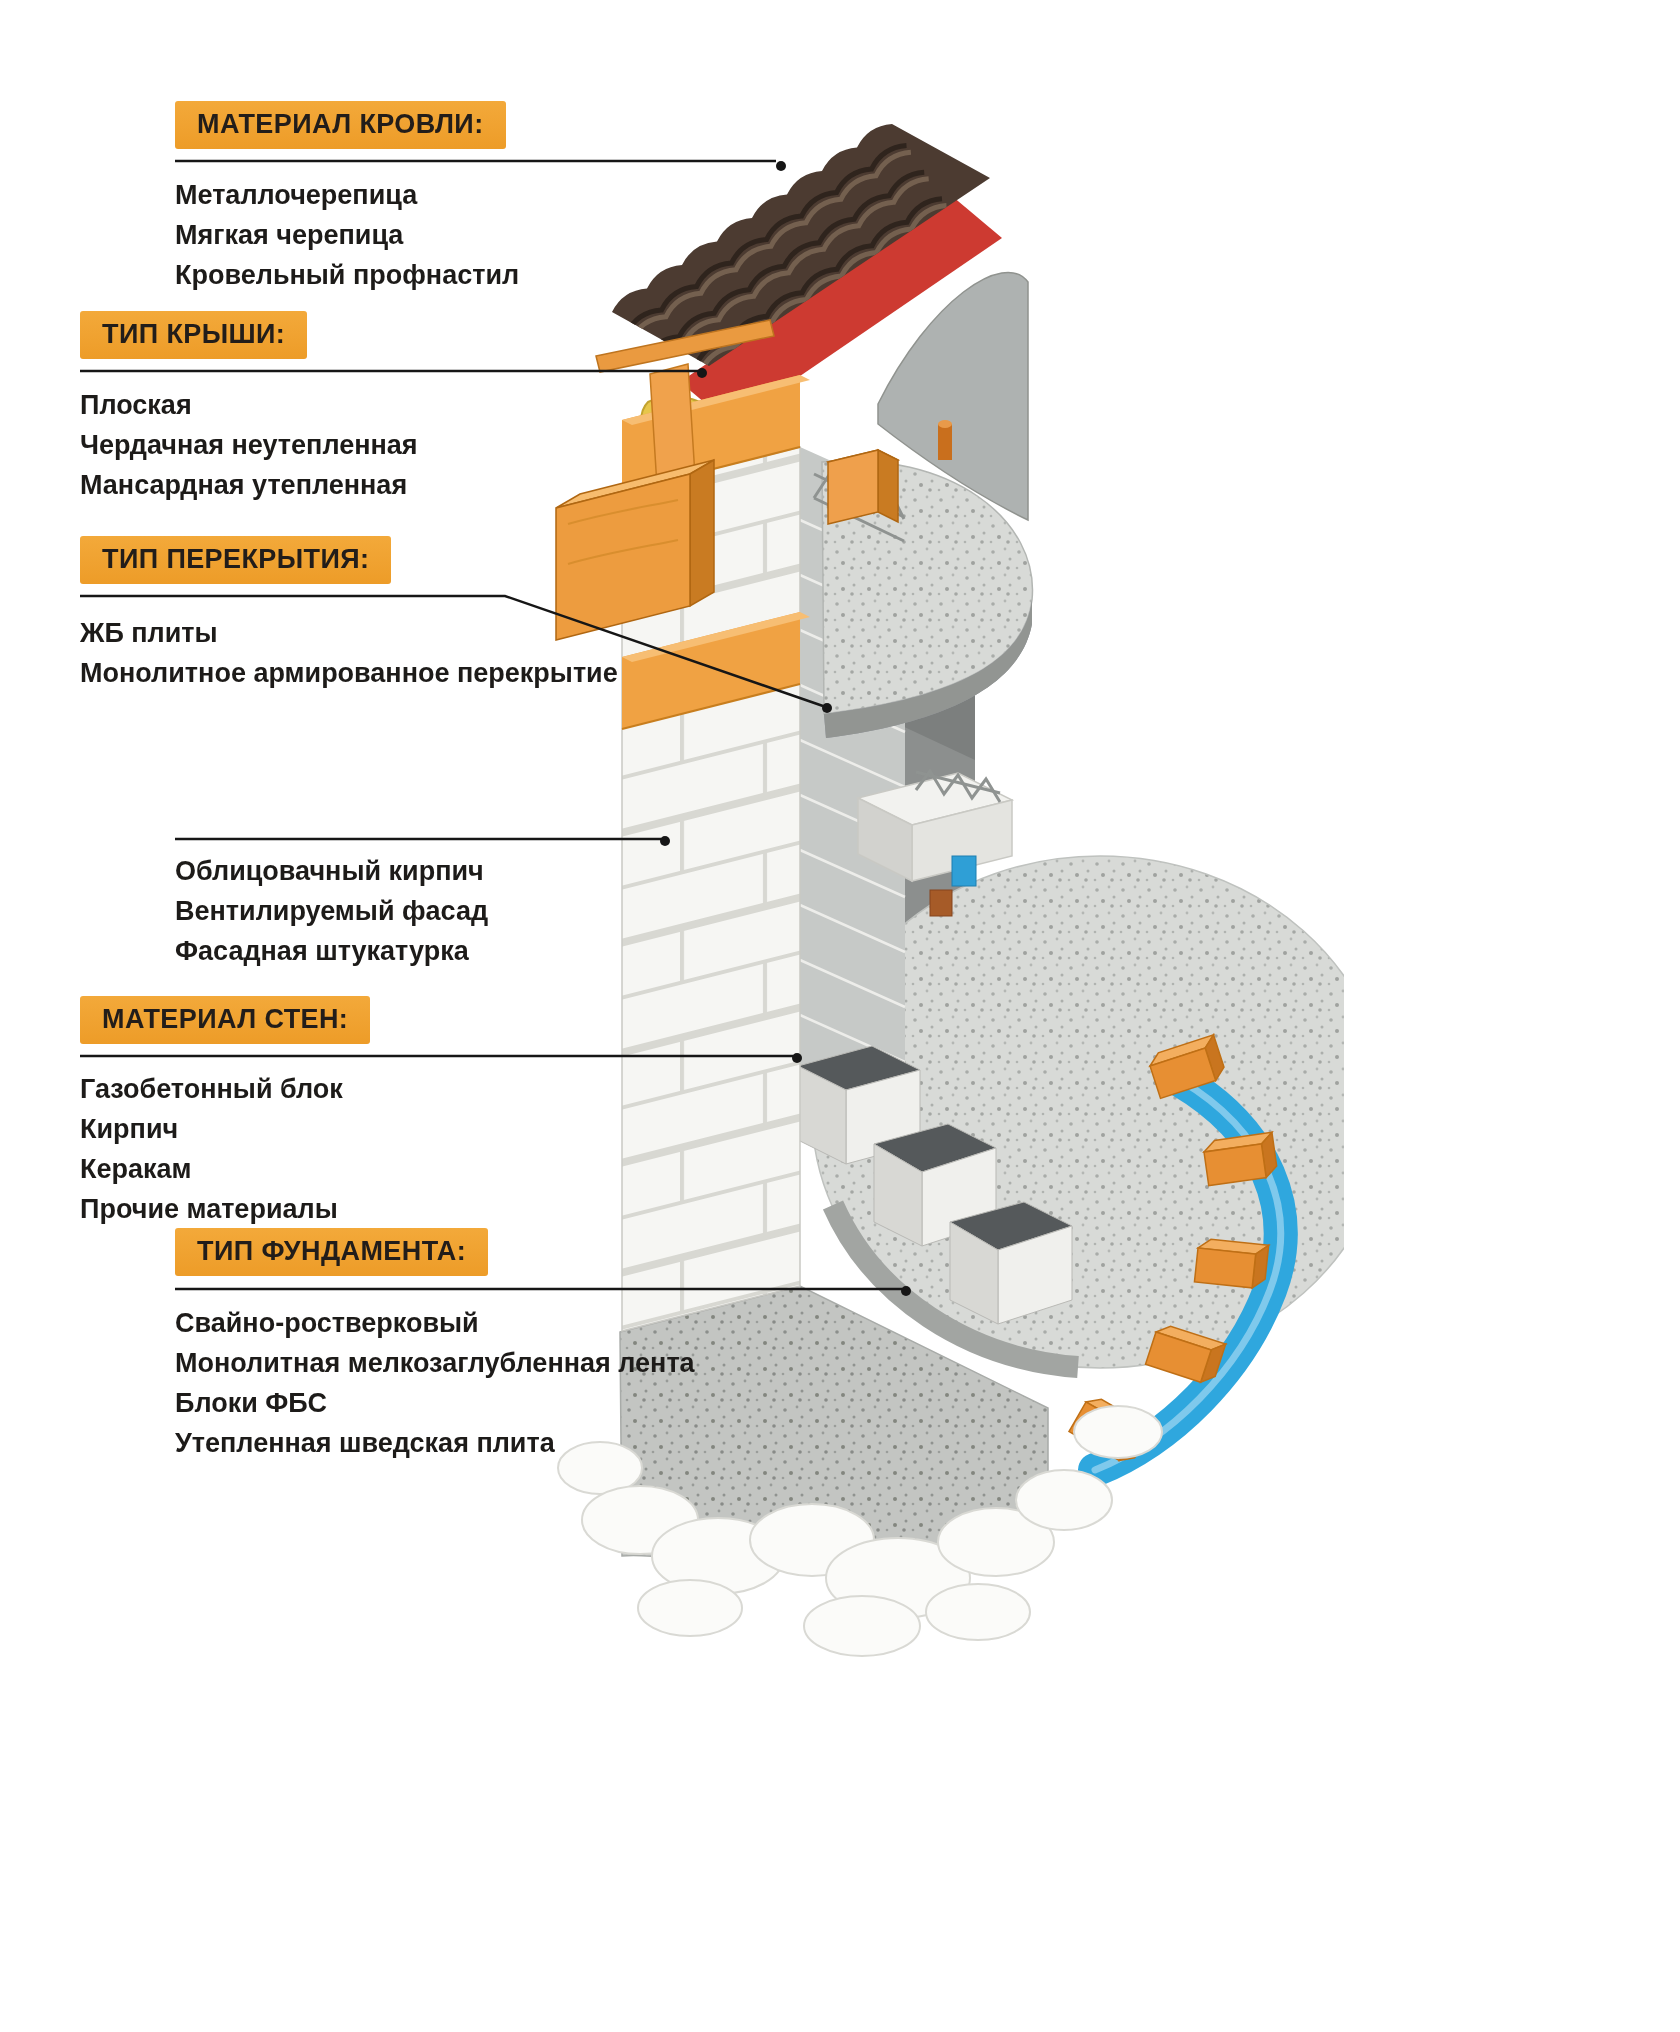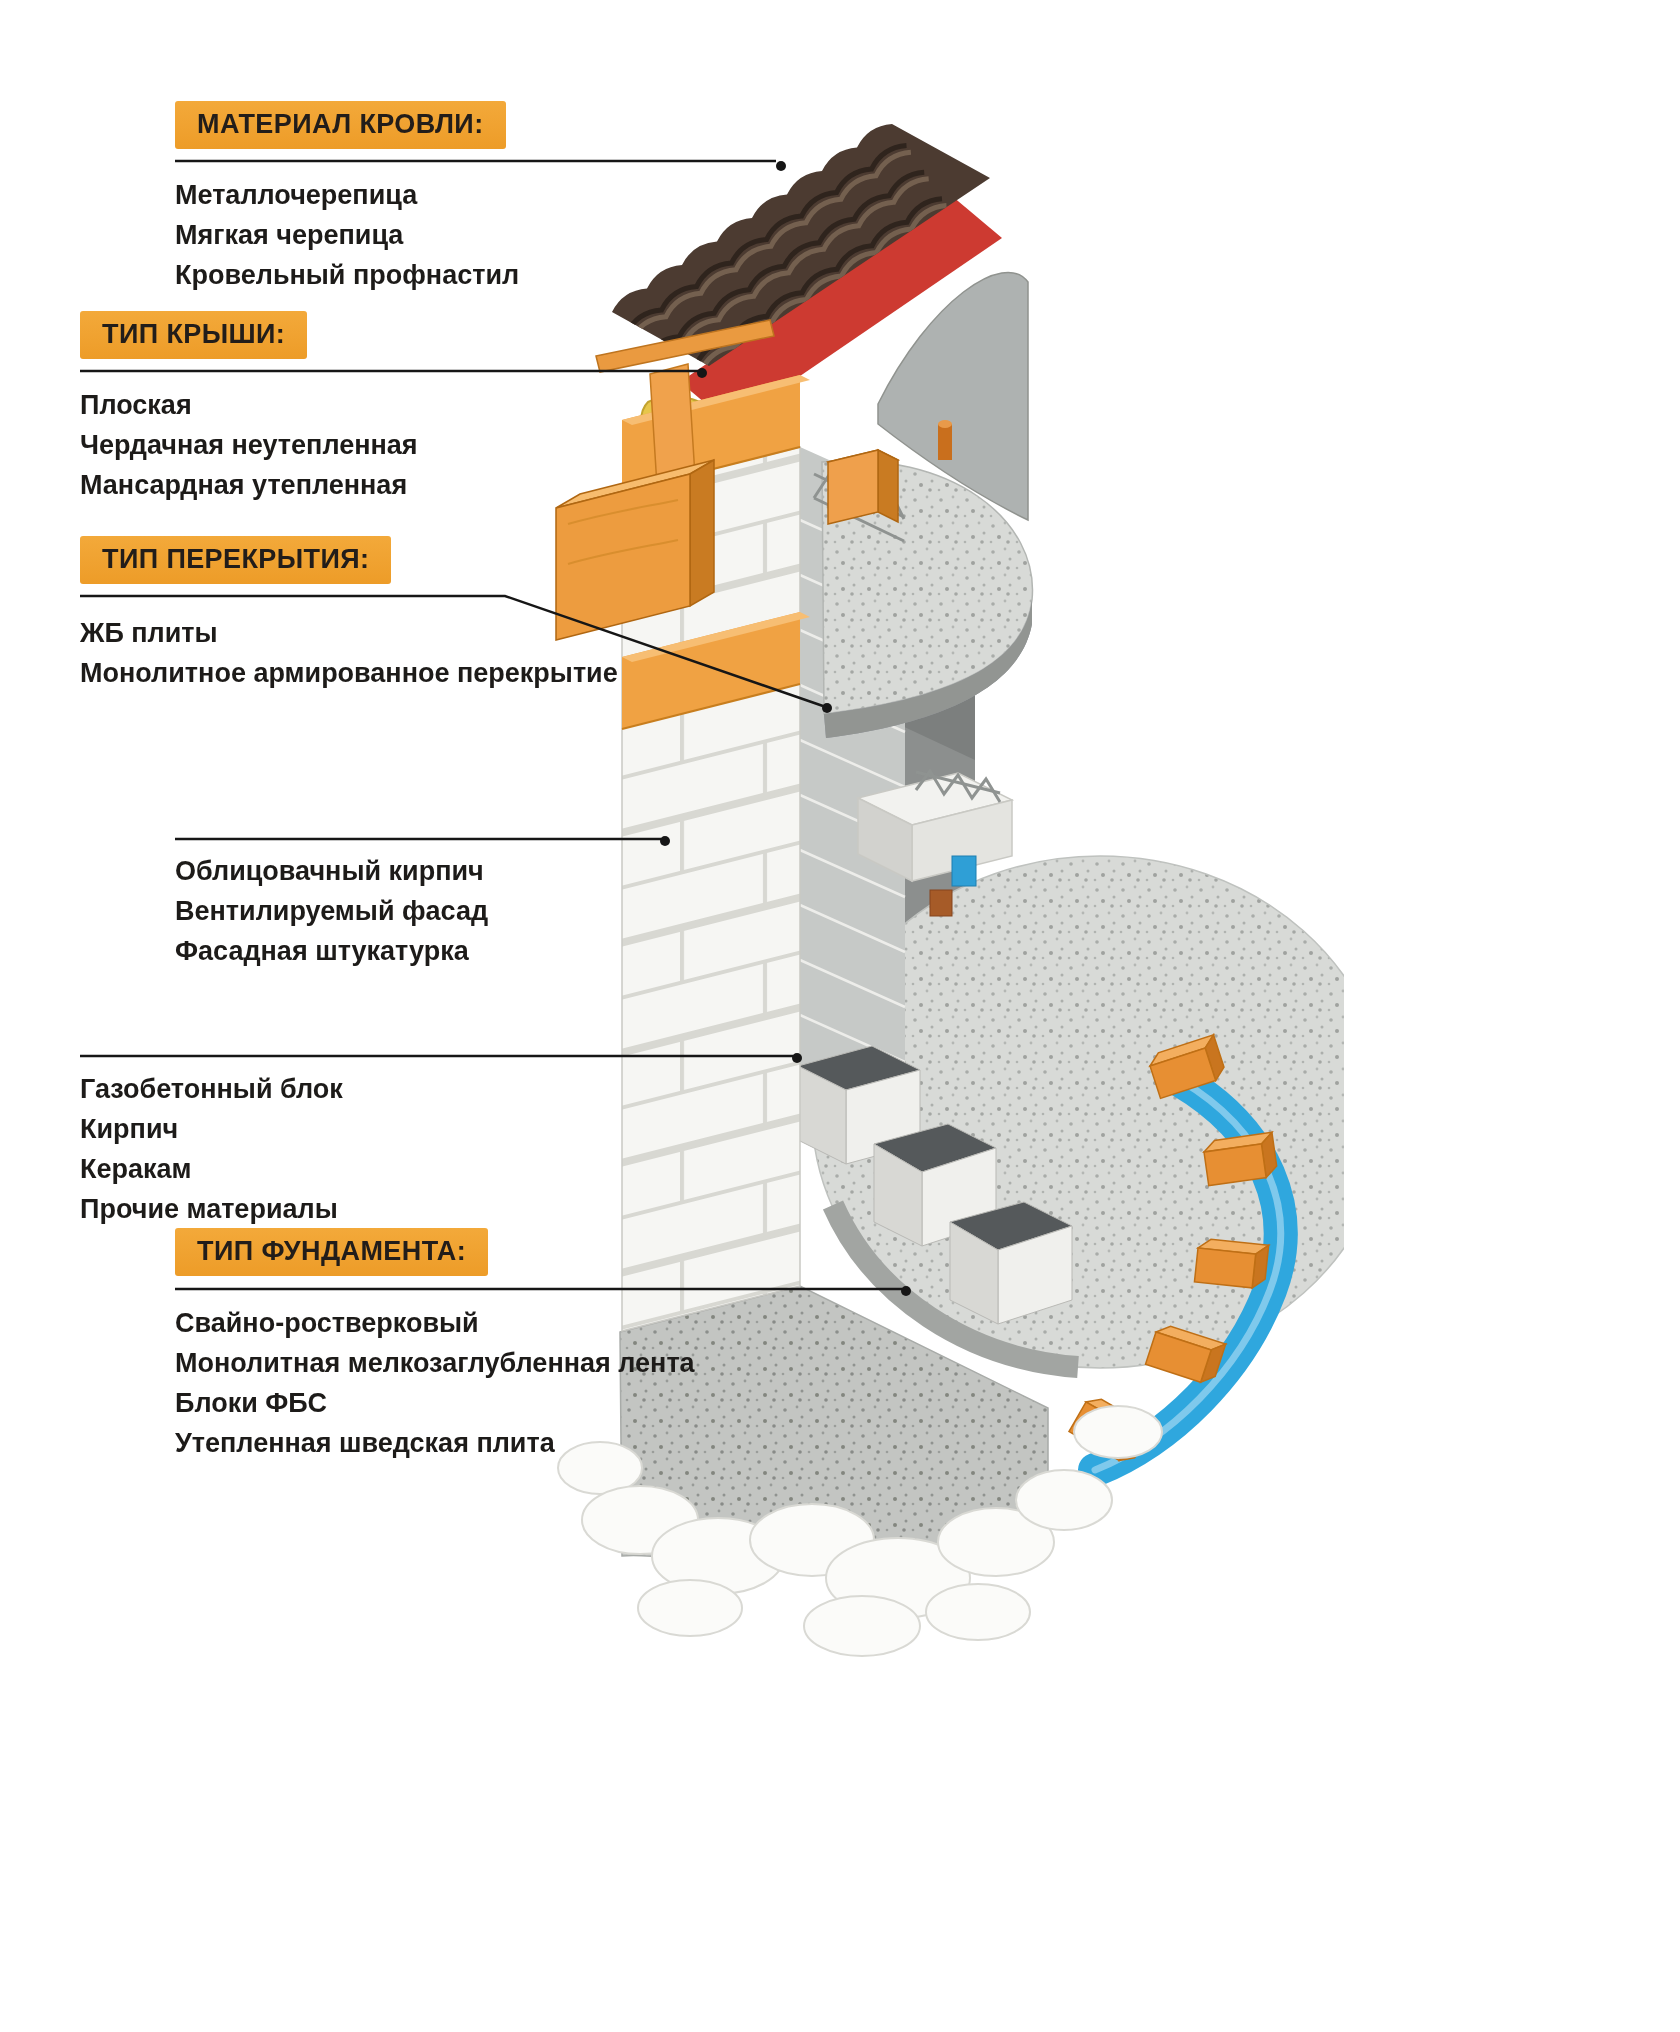--- a/index.html
+++ b/index.html
@@ -256,20 +256,21 @@
     <li>ЖБ плиты</li>
     <li>Монолитное армированное перекрытие</li>
   </ul>
 
   <ul class="item-list" style="left:175px;top:848px;">
     <li>Облицовачный кирпич</li>
     <li>Вентилируемый фасад</li>
     <li>Фасадная штукатурка</li>
   </ul>
 
+  <div class="badge" style="left:80px;top:996px;">МАТЕРИАЛ СТЕН:</div>
   <ul class="item-list" style="left:80px;top:1066px;">
     <li>Газобетонный блок</li>
     <li>Кирпич</li>
     <li>Керакам</li>
     <li>Прочие материалы</li>
   </ul>
 
   <div class="badge" style="left:175px;top:1228px;">ТИП ФУНДАМЕНТА:</div>
   <ul class="item-list" style="left:175px;top:1300px;">
     <li>Свайно-ростверковый</li>

